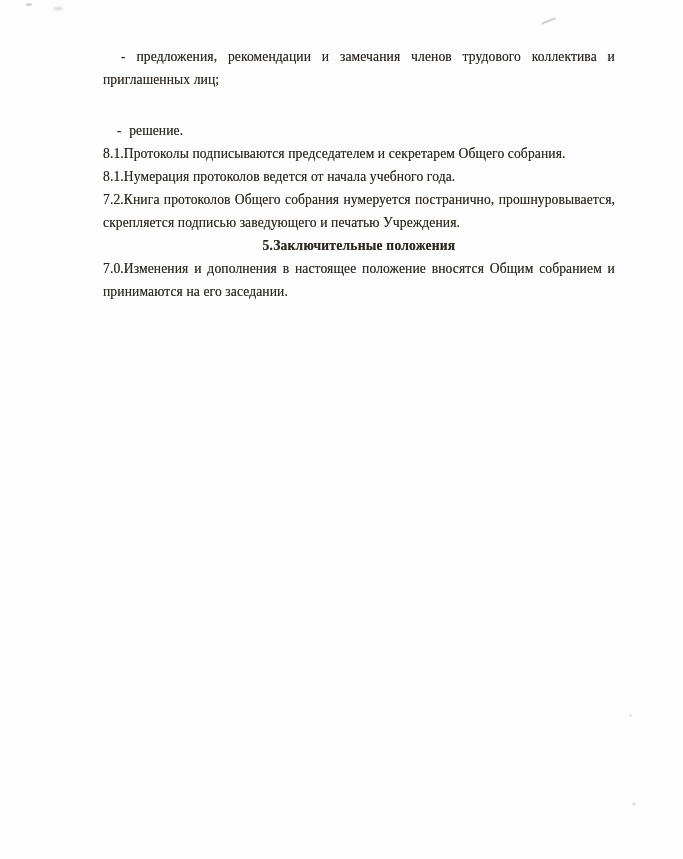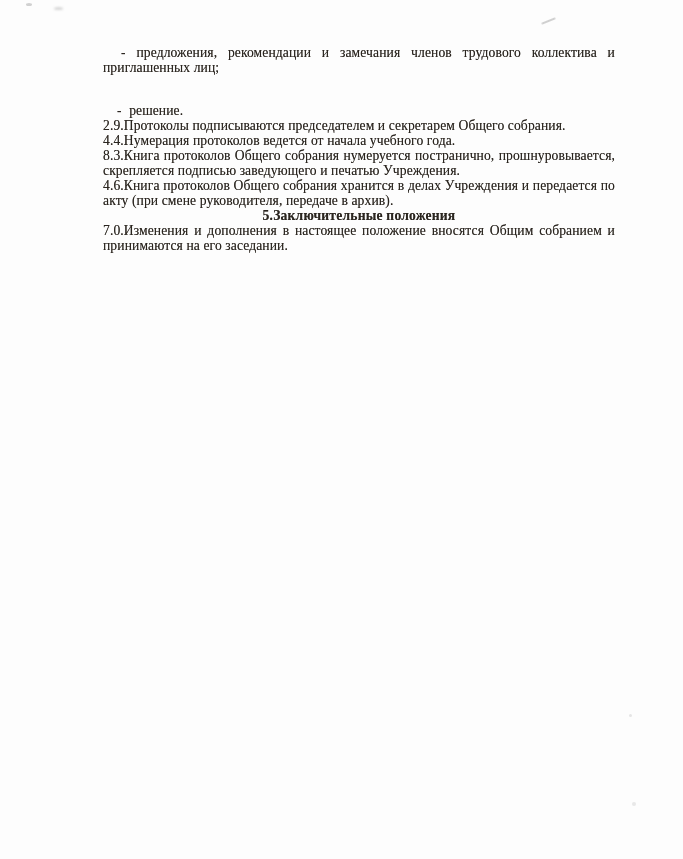--- a/index.html
+++ b/index.html
@@ -14,21 +14,21 @@
     background: #fdfdfd;
     overflow: hidden;
     font-family: "Liberation Serif", "DejaVu Serif", serif;
   }
   .doc-content {
     position: absolute;
     left: 103px;
     top: 45px;
     width: 512px;
     font-size: 13.6px;
-    line-height: 15px;
+    line-height: 23px;
     color: #2a251f;
     text-shadow: 0 0 0.5px rgba(42, 37, 31, 0.55);
     letter-spacing: 0.1px;
   }
   .para {
     margin: 0;
     text-align: justify;
     text-align-last: left;
   }
   .para.bullet-wide {
@@ -97,27 +97,26 @@
   <span class="artifact stroke-1"></span>
   <span class="artifact speck-3"></span>
   <span class="artifact speck-4"></span>
 
   <div class="doc-content">
 
     <p class="para bullet-wide">- предложения, рекомендации и замечания членов трудового коллектива и приглашенных лиц;</p>
 
     <p class="para bullet-short">- решение.</p>
 
-    <p class="para">2.9.Протоколы подписываются председателем и секретарем Общего собрания.</p>
+    <p class="para">8.1.Протоколы подписываются председателем и секретарем Общего собрания.</p>
 
-    <p class="para">4.4.Нумерация протоколов ведется от начала учебного года.</p>
+    <p class="para">8.1.Нумерация протоколов ведется от начала учебного года.</p>
 
-    <p class="para">8.3.Книга протоколов Общего собрания нумеруется постранично, прошнуровывается, скрепляется подписью заведующего и печатью Учреждения.</p>
+    <p class="para">7.2.Книга протоколов Общего собрания нумеруется постранично, прошнуровывается, скрепляется подписью заведующего и печатью Учреждения.</p>
 
-    <p class="para">4.6.Книга протоколов Общего собрания хранится в делах Учреждения и передается по акту (при смене руководителя, передаче в архив).</p>
 
     <p class="para heading">5.Заключительные положения</p>
 
     <p class="para">7.0.Изменения и дополнения в настоящее положение вносятся Общим собранием и принимаются на его заседании.</p>
 
 
   </div>
 </div>
 
 </body></html>

